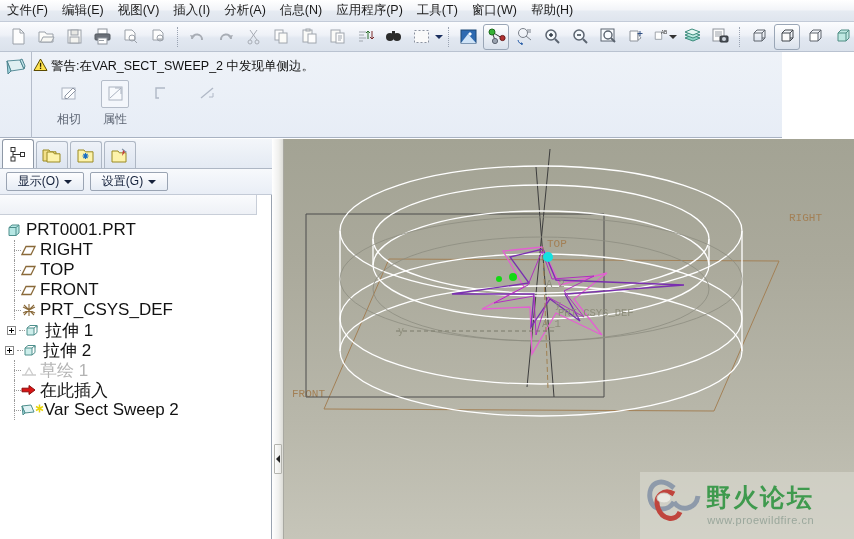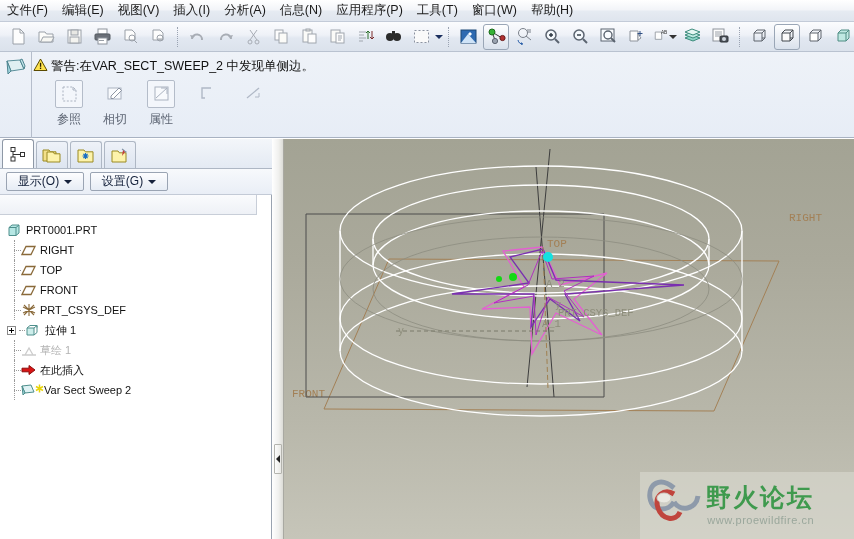--- a/index.html
+++ b/index.html
@@ -37,21 +37,21 @@
     width:26px; height:26px; display:flex; align-items:center; justify-content:center;
     border:1px solid transparent; border-radius:2px; margin:0 1px; flex:0 0 auto;
   }
   .tb-btn.active { border:1px solid #9aa6b6; background:linear-gradient(#ffffff,#d9e1ec); border-radius:3px; }
   .tb-sep { width:1px; height:20px; margin:0 5px; border-left:1px dotted #9aa3b2; flex:0 0 auto; }
   .tb-caret { width:12px; height:26px; display:flex; align-items:center; justify-content:center; }
   .tb-caret i { display:block; width:0;height:0;border-left:4px solid transparent;border-right:4px solid transparent;border-top:4px solid #1b2f5e; }
 
   
   .dashboard {
-    position:absolute; left:0; top:52px; width:854px; height:86px;
+    position:absolute; left:0; top:52px; width:782px; height:86px;
     background: linear-gradient(#eef2f8 0%, #e7edf6 100%);
     border-bottom:1px solid #a8b2c2;
     padding-left:44px;
   }
   .dash-icon-cell {
     position:absolute; left:0; top:0; width:32px; height:86px;
     border-right:1px solid #b5bdcb;
     display:flex; align-items:flex-start; justify-content:center; padding-top:5px;
   }
   .warn-row {
@@ -107,21 +107,21 @@
   .tree-colhdr {
     position:absolute; left:0; top:56px; width:257px; height:20px;
     background: linear-gradient(#fafbfd,#eef1f6);
     border-bottom:1px solid #c8ced8; border-right:1px solid #c8ced8;
   }
   .tree-body {
     position:absolute; left:0; top:76px; width:257px; height:324px;
     background:#ffffff; overflow:hidden; padding-top:5px;
   }
   .tnode { display:flex; align-items:center; height:20px; padding-left:6px; white-space:nowrap; position:relative; }
-  .tnode .lbl { font-size:11px; color:#121212; margin-left:3px; }
+  .tnode .lbl { font-size:17px; color:#121212; margin-left:3px; }
   .tnode.dim .lbl { color:#b3b3b3; }
   .expander {
     width:9px; height:9px; border:1px solid #8a8a8a; background:#fff;
     position:relative; flex:0 0 auto; margin-right:3px;
   }
   .expander:before { content:""; position:absolute; left:1px; top:3px; width:5px; height:1px; background:#000; }
   .expander:after  { content:""; position:absolute; left:3px; top:1px; width:1px; height:5px; background:#000; }
   .ind0 { padding-left:6px; }
   .ind1 { padding-left:20px; }
   .guide { position:absolute; left:14px; top:0; width:1px; height:20px; border-left:1px dotted #9a9a9a; }
@@ -415,29 +415,20 @@
             <path d="M7.5 1 L14 12.5 L1 12.5 Z" fill="#ffe34d" stroke="#5a4a00" stroke-width="1"></path>
             <rect x="6.9" y="4.8" width="1.3" height="4" fill="#2b2200"></rect>
             <rect x="6.9" y="9.6" width="1.3" height="1.4" fill="#2b2200"></rect>
           </svg>
       </span>
       <span class="warn-text">警告:在VAR_SECT_SWEEP_2 中发现单侧边。</span>
     </div>
 
     <div class="dash-tabs">
 
-      <div class="dash-tab framed">
-        <span class="ic">
-          <svg width="19" height="18" viewBox="0 0 19 18">
-              <path d="M3 2h10l3 3v11H3z" fill="#f3f6fb" stroke="#aab2c0" stroke-dasharray="2,1.6"></path>
-              <path d="M13 2v3h3" fill="none" stroke="#aab2c0"></path>
-            </svg>
-        </span>
-        <span class="lb">参照</span>
-      </div>
 
 
       <div class="dash-tab">
         <span class="ic">
           <svg width="19" height="18" viewBox="0 0 19 18">
               <rect x="2" y="3" width="13" height="11" fill="#f8fafd" stroke="#aab2c0"></rect>
               <path d="M5 11l8-8 2.5 2.5-8 8H5z" fill="#ffffff" stroke="#8d95a4"></path>
               <path d="M13 3l2.5 2.5" stroke="#8d95a4"></path>
             </svg>
         </span>
@@ -584,20 +575,32 @@
         <span class="ticon">
           <svg width="17" height="14" viewBox="0 0 17 14">
               <path d="M2 5l3-2.5h7v2" fill="none" stroke="#4e8f8c"></path>
               <path d="M2 5h7v7H2z" fill="#cdeeeb" stroke="#4e8f8c"></path>
               <path d="M9 5l3-2.5M9 12l3-2.5v-7" fill="none" stroke="#4e8f8c"></path>
             </svg>
         </span>
         <span class="lbl">拉伸 1</span>
       </div>
 
+      <div class="tnode" style="padding-left:5px">
+        <span class="expander"></span>
+        <span style="width:6px;border-top:1px dotted #9a9a9a;height:1px;display:block"></span>
+        <span class="ticon">
+          <svg width="17" height="14" viewBox="0 0 17 14">
+              <path d="M2 5l3-2.5h7v2" fill="none" stroke="#4e8f8c"></path>
+              <path d="M2 5h7v7H2z" fill="#cdeeeb" stroke="#4e8f8c"></path>
+              <path d="M9 5l3-2.5M9 12l3-2.5v-7" fill="none" stroke="#4e8f8c"></path>
+            </svg>
+        </span>
+        <span class="lbl">拉伸 2</span>
+      </div>
 
       <div class="tnode ind1 dim">
         <span class="guide"></span>
         <span class="guide-h"></span>
         <span class="ticon">
           <svg width="16" height="13" viewBox="0 0 16 13">
               <path d="M1 11h14M4 11l4-7 4 7" fill="none" stroke="#cccccc" stroke-width="1.3"></path>
             </svg>
         </span>
         <span class="lbl">草绘 1</span>

